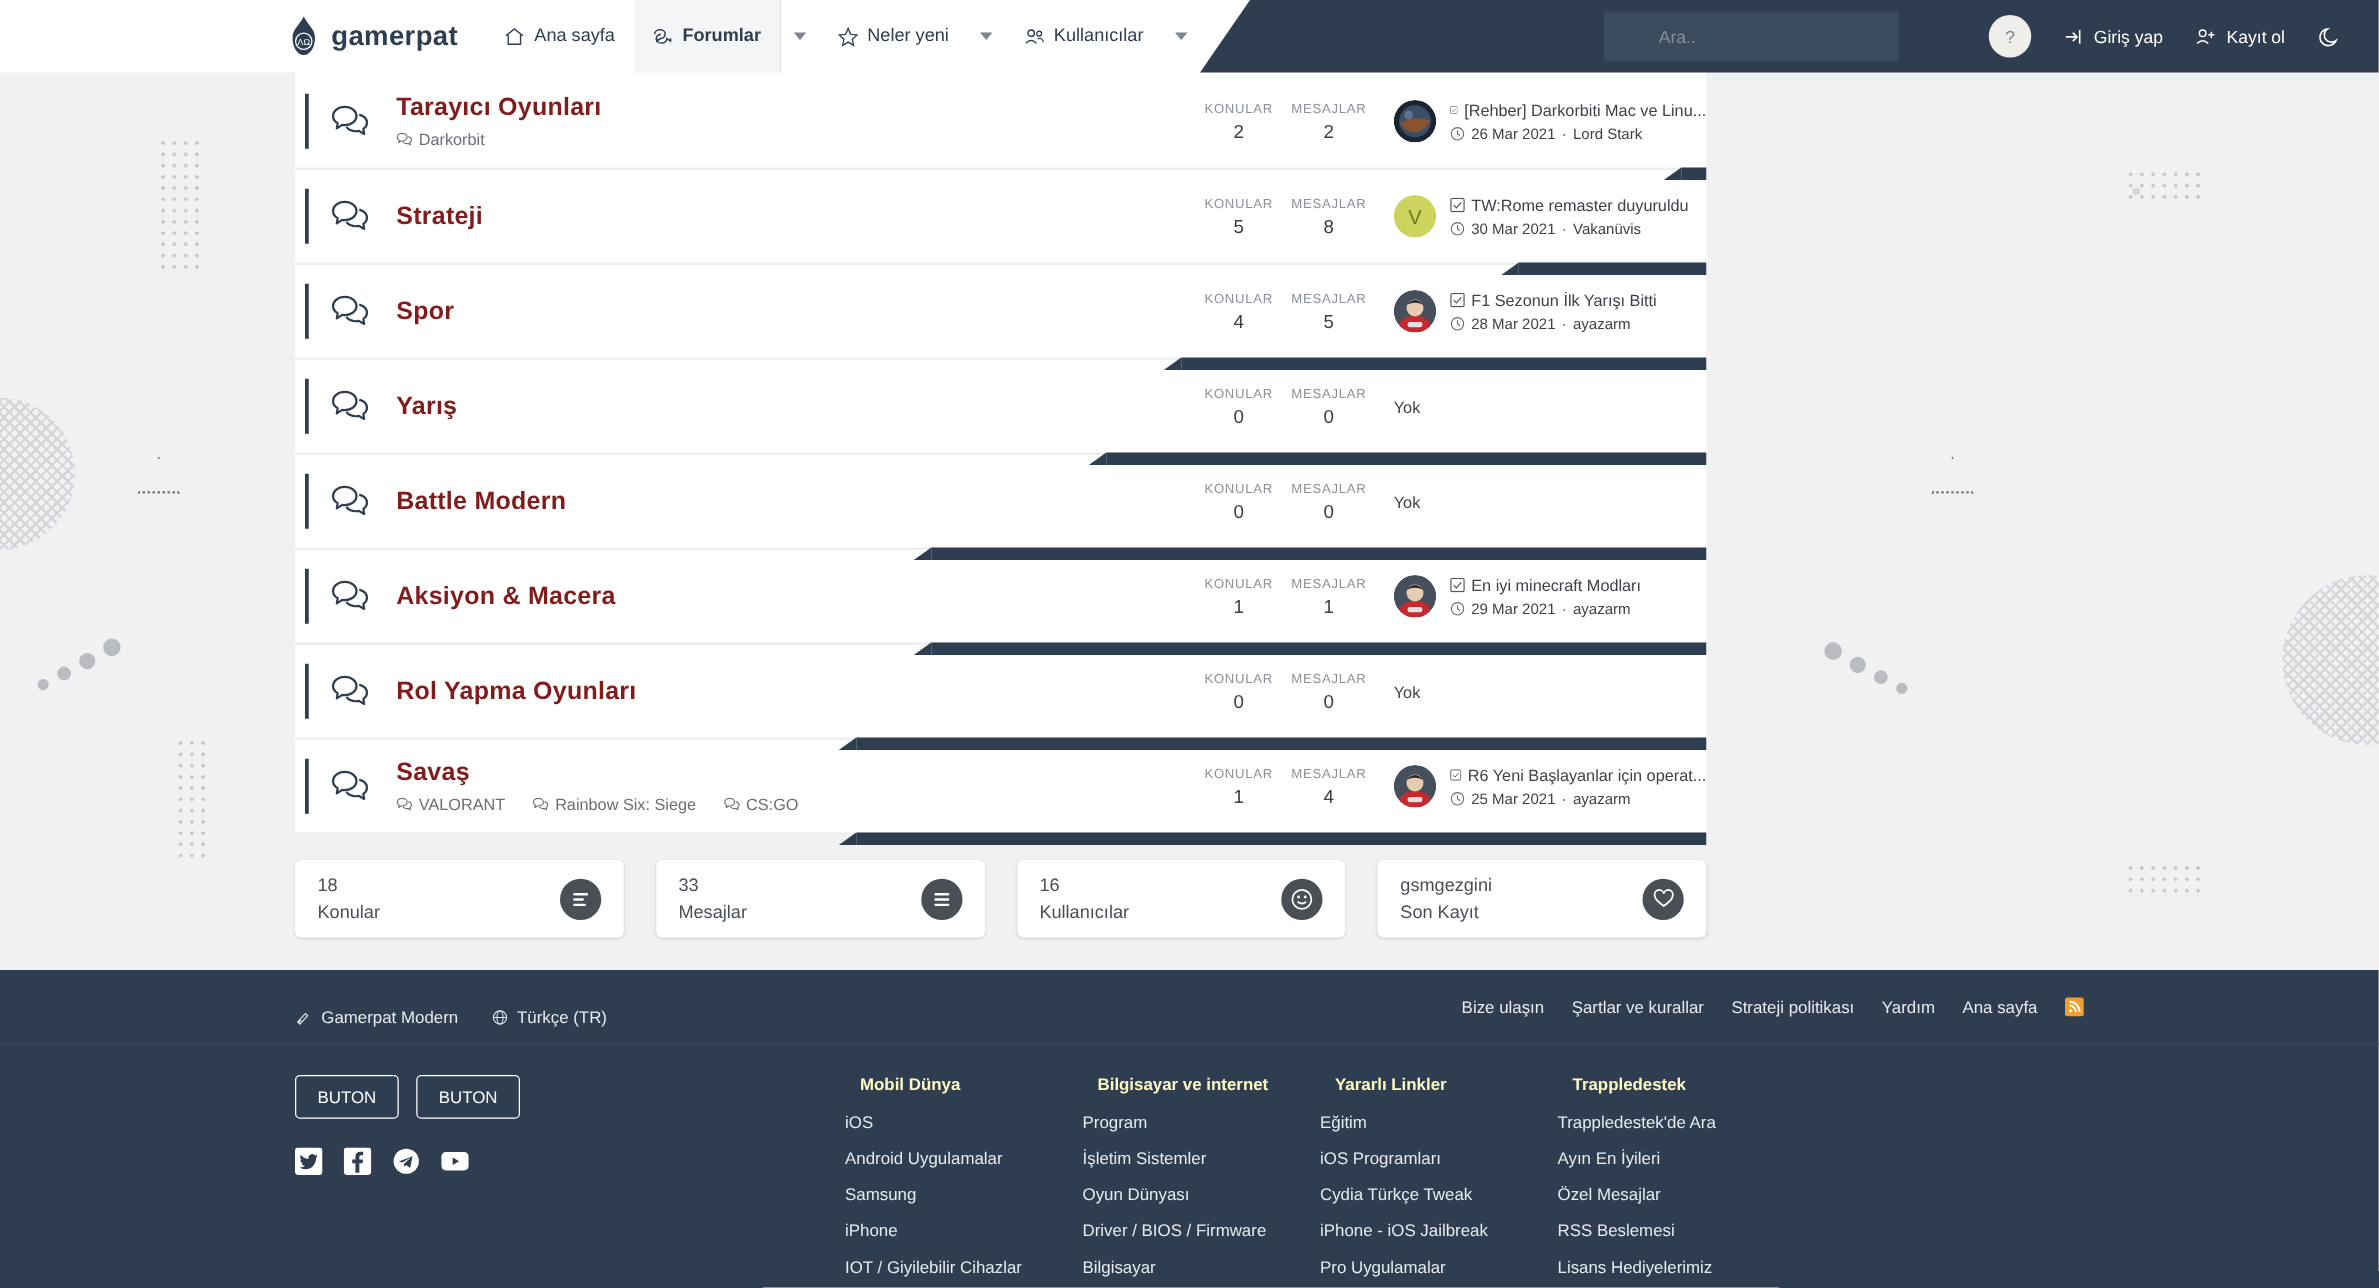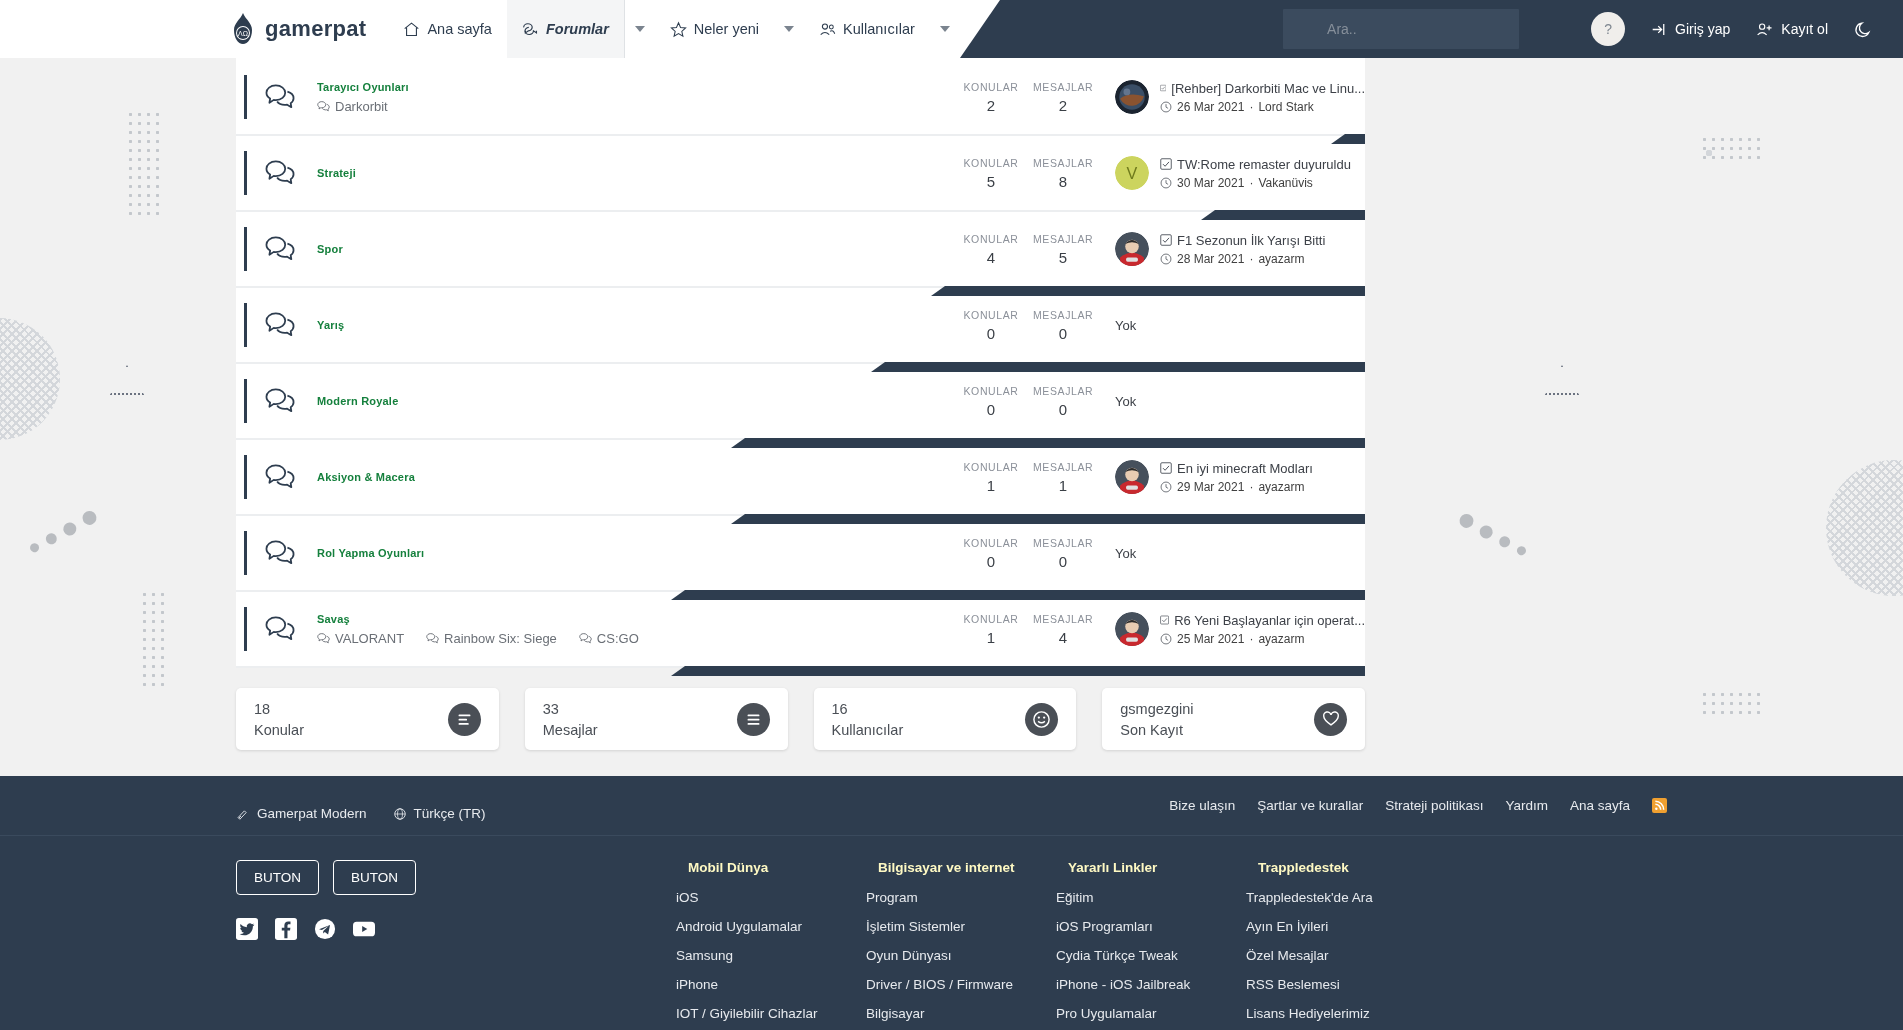--- a/index.html
+++ b/index.html
@@ -46,21 +46,21 @@
   }
   .brand { display: flex; align-items: center; gap: 7px; margin-right: 22px; }
   .brand-flame { width: 30px; height: 32px; }
   .brand-name { font-size: 22px; font-weight: bold; color: #2e3d4f; letter-spacing: .3px; }
 
   .nav { display: flex; align-items: center; height: 58px; }
   .nav-item {
     display: flex; align-items: center; gap: 7px; height: 58px; padding: 0 15px;
     font-size: 14.5px; color: #2e3d4f; cursor: pointer; white-space: nowrap;
   }
-  .nav-item.active { background: #f4f5f6; font-weight: bold; border-right: 1px solid #dfe2e5; font-style: italic; }
+  .nav-item.active { background: #f4f5f6; font-weight: bold; border-right: 1px solid #dfe2e5; }
   .nav-caret {
     height: 58px; display: flex; align-items: center; padding: 0 10px; cursor: pointer;
   }
   .caret-dn { width: 0; height: 0; border-left: 5px solid transparent;
               border-right: 5px solid transparent; border-top: 6px solid #7b848f; }
   .nav-ico { width: 17px; height: 17px; display: inline-block; }
 
   .search-box {
     width: 236px; height: 40px; background: #3b4b5e; display: flex; align-items: center;
     justify-content: space-between; padding: 0 12px; margin-right: 72px; cursor: text;
@@ -99,21 +99,21 @@
     position: absolute; bottom: -10px; right: 0; height: 10px; background: #2e3d4f;
     z-index: 5;
   }
   .node-wedge::before {
     content: ""; position: absolute; left: -14px; top: 0;
     width: 0; height: 0; border-bottom: 10px solid #2e3d4f; border-left: 14px solid transparent;
   }
   .node-bar { width: 3px; height: 44px; background: #2e3d4f; margin: 0 18px 0 8px; flex: 0 0 3px; }
   .node-icon { flex: 0 0 auto; margin-right: 22px; color: #2e3d4f; display: flex; }
   .node-main { flex: 1; min-width: 0; }
-  .node-title { font-size: 11px; color: #15803d; font-weight: bold; letter-spacing: .2px; }
+  .node-title { font-size: 20px; color: #7f1d1d; font-weight: bold; letter-spacing: .2px; }
   .node-subs { display: flex; gap: 22px; margin-top: 6px; }
   .node-sub {
     display: flex; align-items: center; gap: 5px; font-size: 13px; color: #6a6f76;
     cursor: pointer; white-space: nowrap;
   }
   .stat-col { width: 60px; text-align: center; flex: 0 0 60px; }
   .stat-col.mesaj { margin-left: 12px; }
   .stat-label { font-size: 10.5px; color: #8b9099; letter-spacing: .6px; }
   .stat-num { font-size: 15px; color: #3a3f46; margin-top: 4px; }
   .lastpost { width: 250px; flex: 0 0 250px; display: flex; align-items: center; gap: 11px; margin-left: 22px; }
@@ -485,21 +485,21 @@
     <div class="node-bar"></div>
     <div class="node-icon">
             <svg width="30" height="26" viewBox="0 0 32 28">
   <path d="M11.5 1.6 C5.6 1.6 1.4 5.1 1.4 9.4 C1.4 12 3 14.3 5.4 15.6 L4.6 20.2 L9.3 17.1
            C10 17.2 10.8 17.3 11.5 17.3 C17.4 17.3 21.6 13.8 21.6 9.4 C21.6 5.1 17.4 1.6 11.5 1.6 Z" fill="none" stroke="#2e3d4f" stroke-width="1.9" stroke-linejoin="round"></path>
   <path d="M24 8.3 C28.2 9.5 30.6 12.3 30.6 15.3 C30.6 17.4 29.4 19.3 27.5 20.6 L28.2 25 L23.7 22.3
            C22.9 22.5 22 22.6 21.1 22.6 C17.5 22.6 14.4 21.1 12.9 18.9" fill="none" stroke="#2e3d4f" stroke-width="1.9" stroke-linejoin="round"></path>
 </svg>
           </div>
     <div class="node-main">
-      <div class="node-title">Modern Royale</div>
+      <div class="node-title">Battle Modern</div>
 
     </div>
     <div class="stat-col">
       <div class="stat-label">KONULAR</div>
       <div class="stat-num">0</div>
     </div>
     <div class="stat-col mesaj">
       <div class="stat-label">MESAJLAR</div>
       <div class="stat-num">0</div>
     </div>

